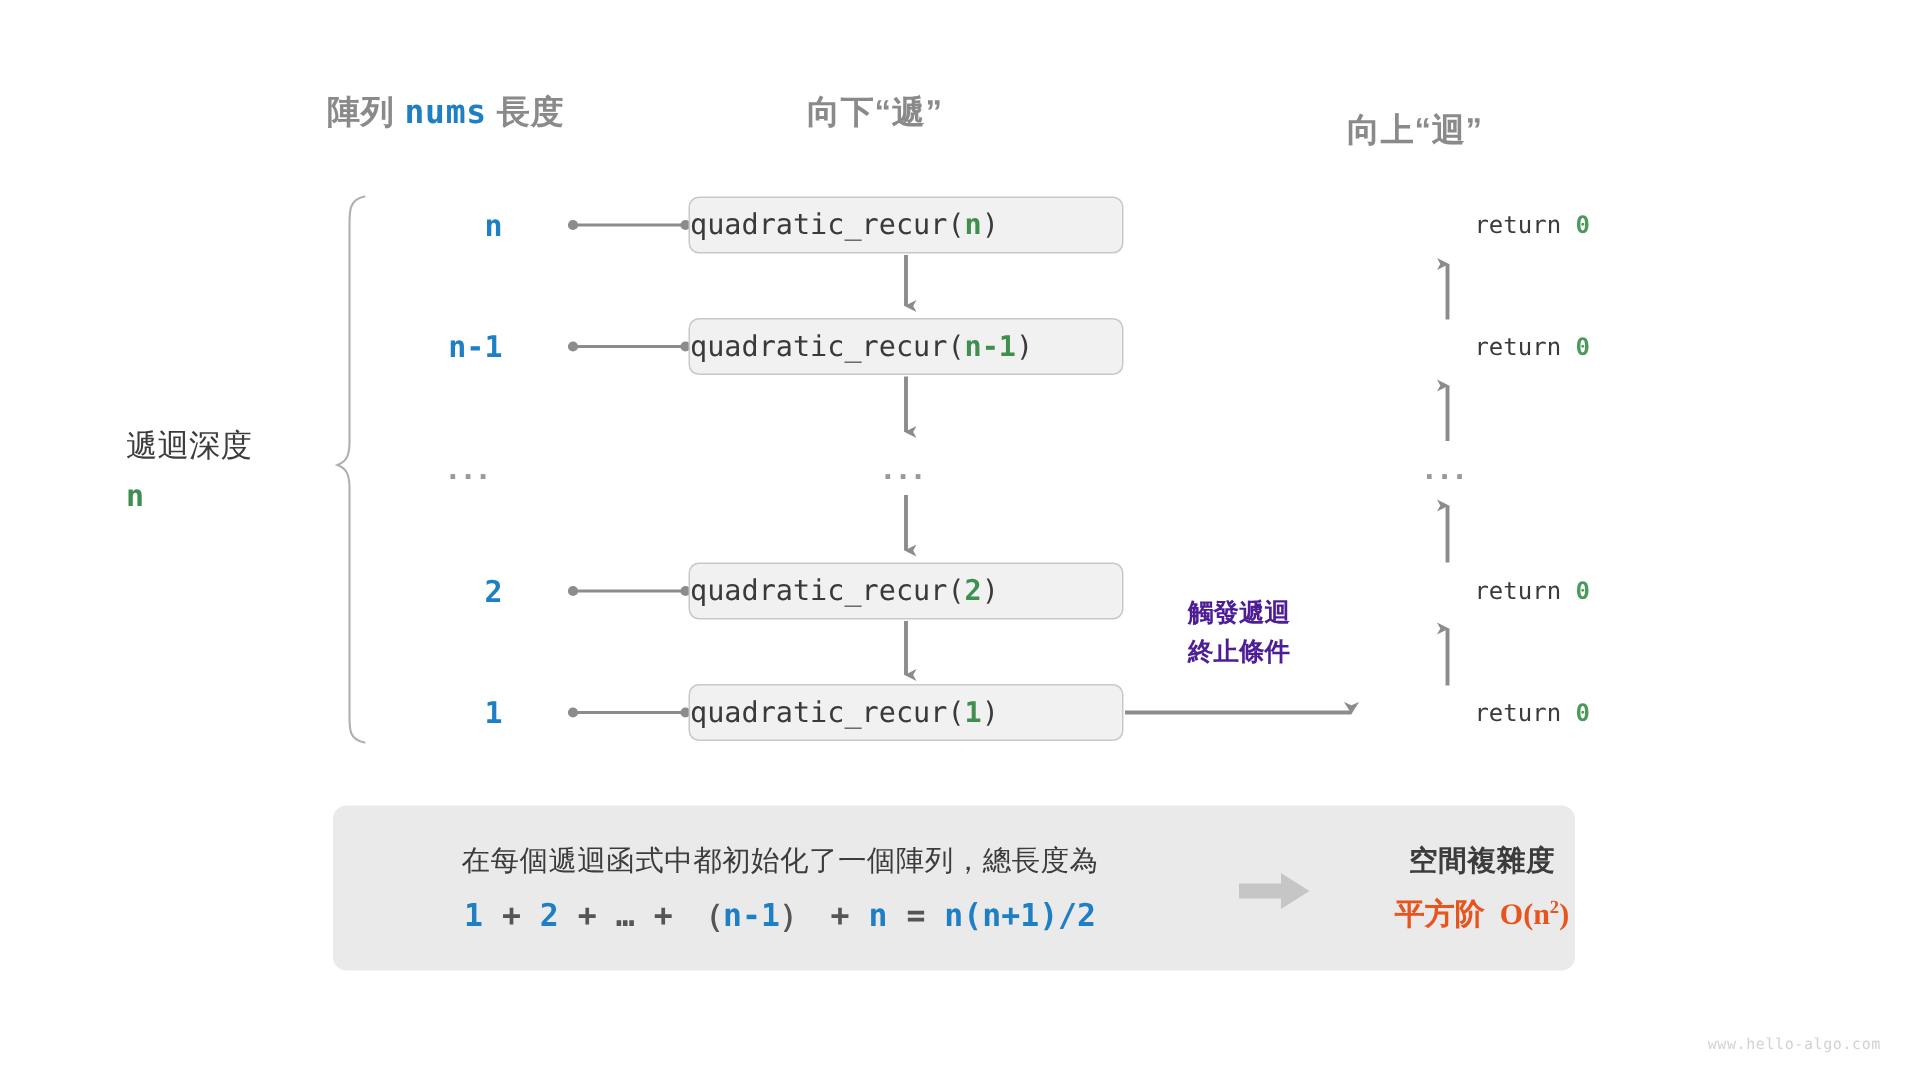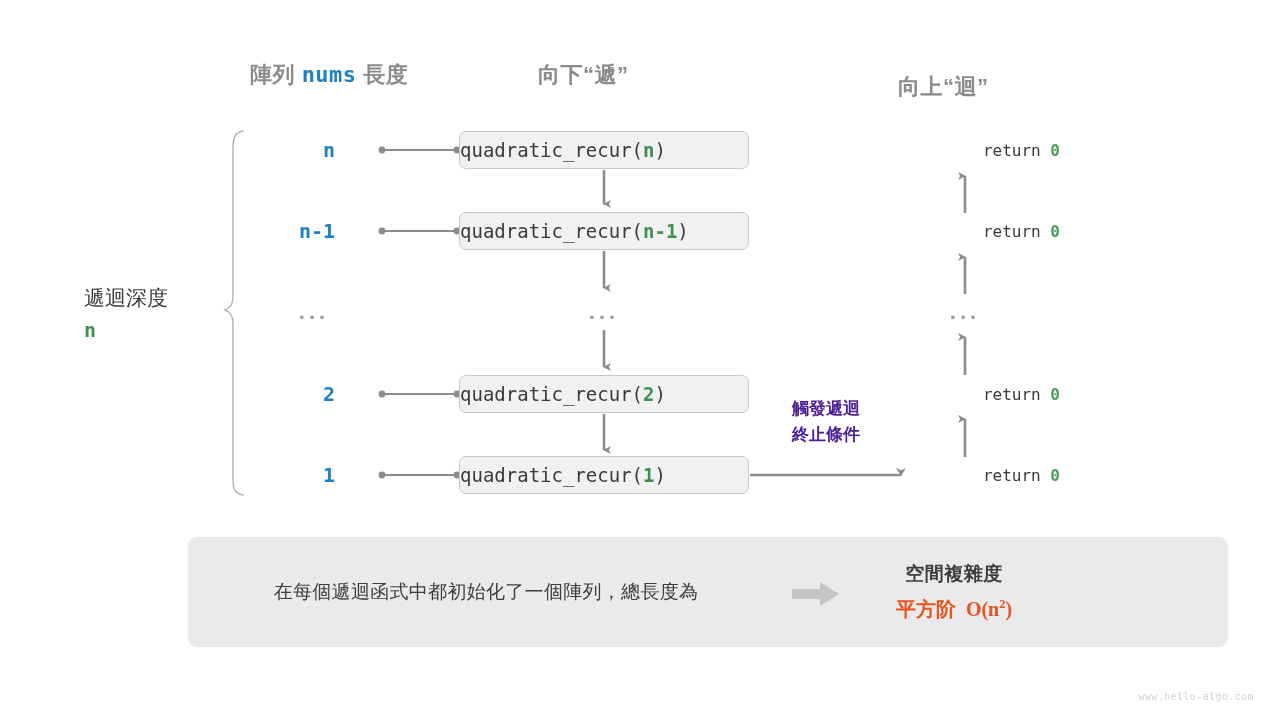--- a/index.html
+++ b/index.html
@@ -35,21 +35,21 @@
     font-weight: 700;
     color: #8a8a8a;
     white-space: nowrap;
     letter-spacing: 0.5px;
   }
   .col-header .mono-blue {
     font-family: "DejaVu Sans Mono", "Liberation Mono", monospace;
     color: #1f7fc4;
     font-weight: 700;
   }
-  #hdr-nums   { left: 218px; top: 60px; margin-left: 32px; }
+  #hdr-nums   { left: 218px; top: 60px; }
   #hdr-down   { left: 538px; top: 60px; }
   #hdr-up     { left: 898px; top: 60px; margin-top: 12px; }
 
   
   .depth-label {
     position: absolute;
     left: 84px;
     top: 282px;
     width: 120px;
     text-align: left;
@@ -130,23 +130,23 @@
     text-align: center;
     font-size: 17px;
     font-weight: 700;
     color: #4c1d95;
     line-height: 1.55;
   }
 
   
   .summary {
     position: absolute;
-    left: 188px;
+    left: 222px;
     top: 537px;
-    width: 1040px;
+    width: 828px;
     height: 110px;
     background: #eaeaea;
     border-radius: 9px;
     box-sizing: border-box;
   }
   .summary-left {
     position: absolute;
     left: 0;
     top: 0;
     width: 596px;
@@ -321,20 +321,21 @@
 
   <div class="trigger-note">
     <div>觸發遞迴</div>
     <div>終止條件</div>
   </div>
 
   <div class="summary">
 
     <div class="summary-left">
       <div class="summary-text">在每個遞迴函式中都初始化了一個陣列，總長度為</div>
+      <div class="summary-formula"><span>1</span><span class="op"> + </span><span>2</span><span class="op"> + </span><span class="op">…</span><span class="op"> + </span><span class="op">（</span><span>n-1</span><span class="op">）</span><span class="op"> + </span><span>n</span><span class="op"> = </span><span>n(n+1)/2</span></div>
     </div>
 
     <div class="big-arrow">
       <svg viewBox="0 0 48 26" width="48" height="26" xmlns="http://www.w3.org/2000/svg">
         <path d="M0,8 L28,8 L28,1 L47,13 L28,25 L28,18 L0,18 Z" fill="#c6c6c6"></path>
       </svg>
     </div>
 
     <div class="summary-right">
       <div class="sr-title">空間複雜度</div>

